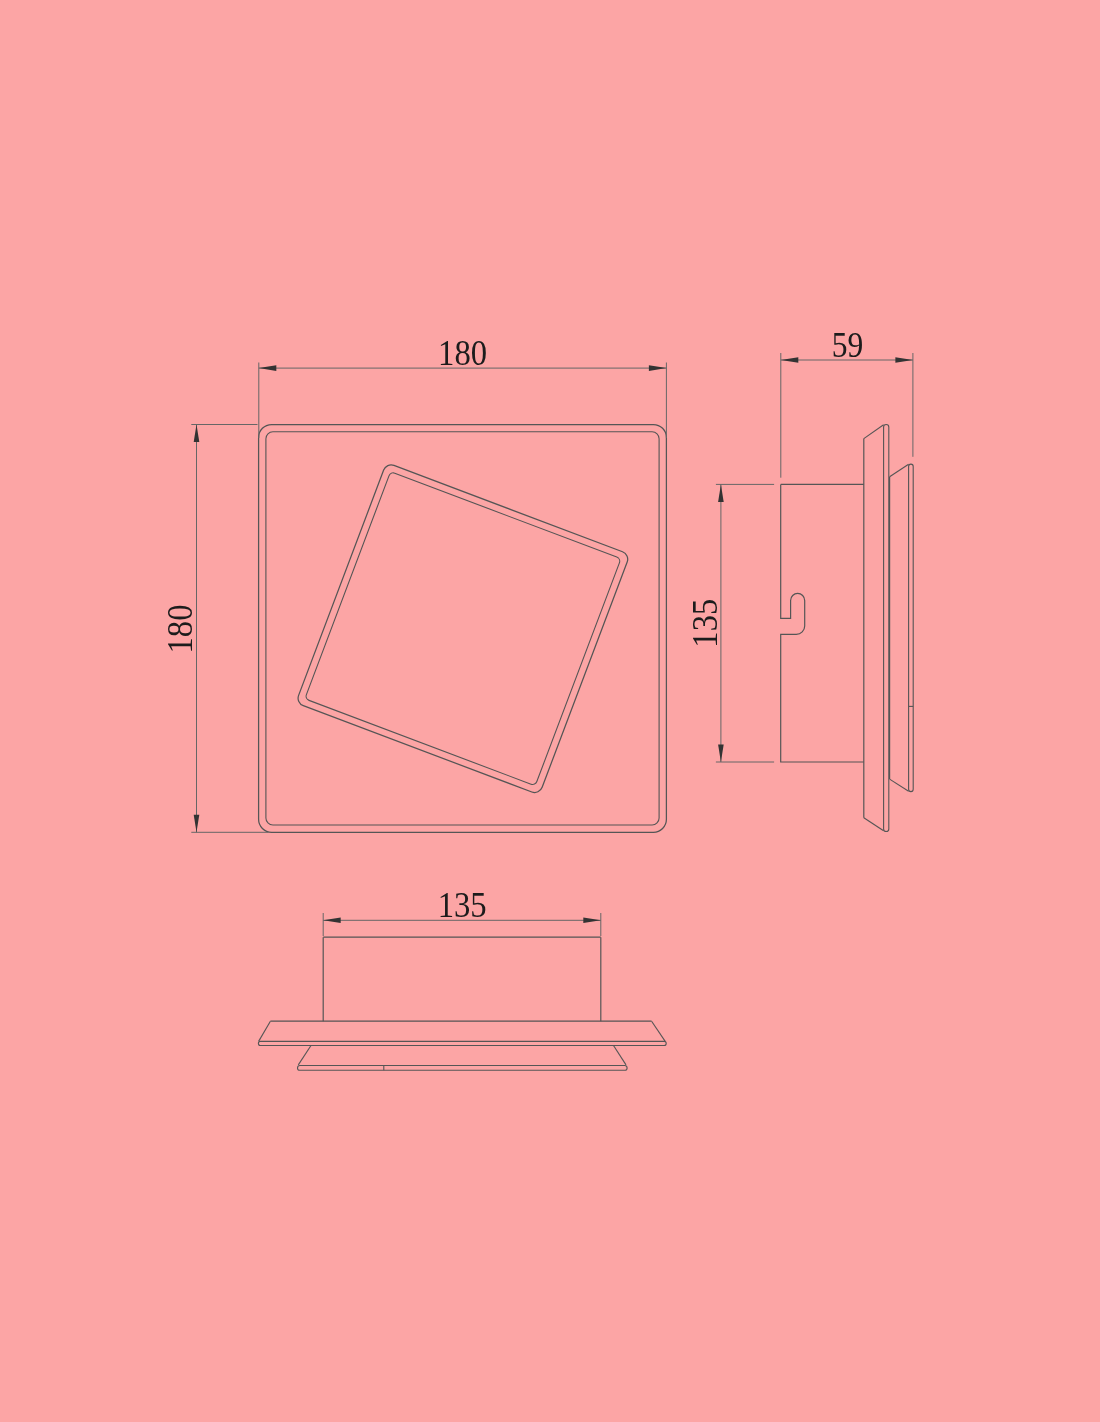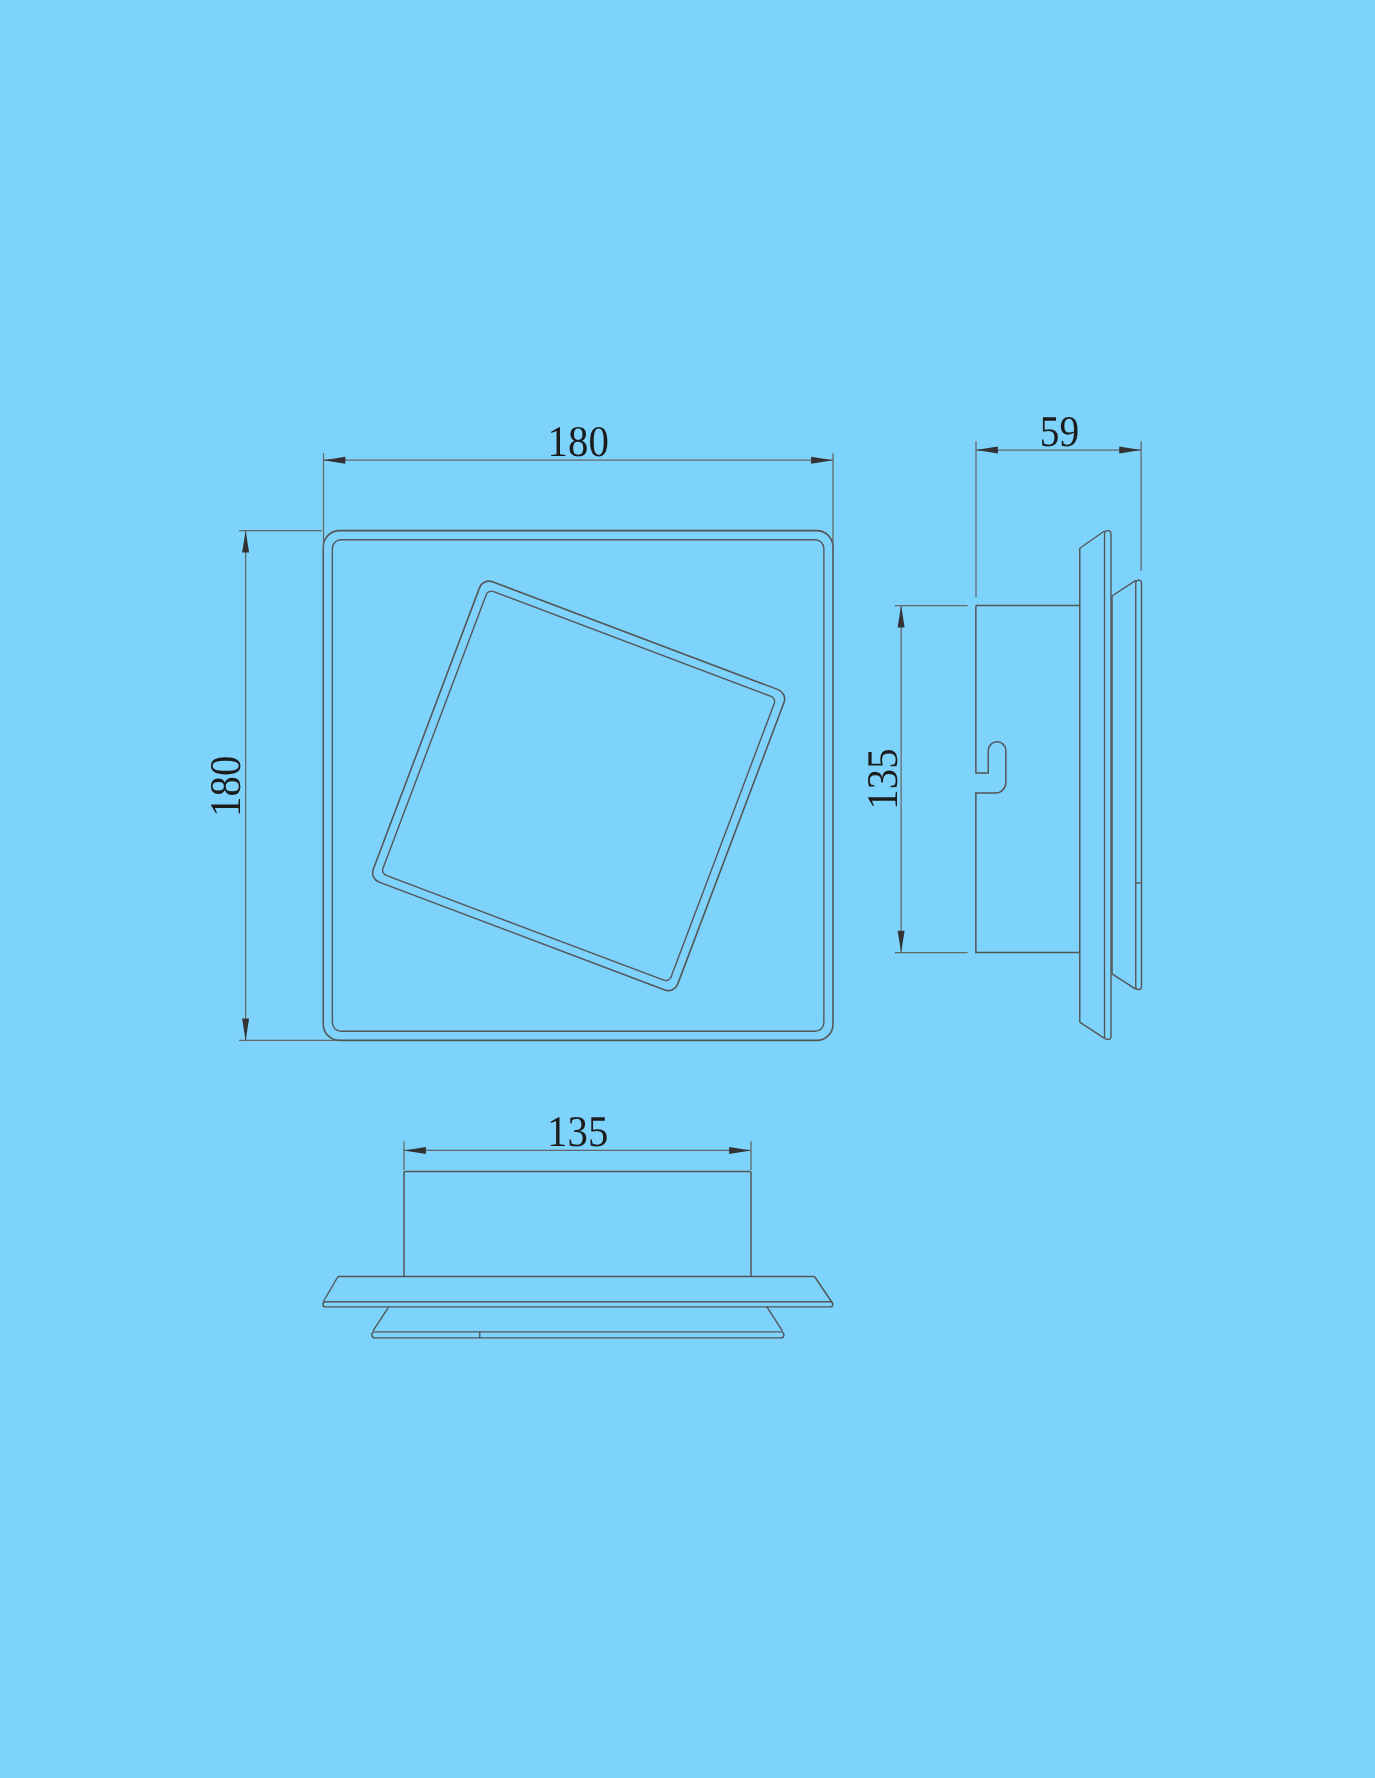--- a/index.html
+++ b/index.html
@@ -1,16 +1,16 @@
 <!DOCTYPE html>
 <html><head>
 <meta charset="utf-8">
 <style>
   html,body{margin:0;padding:0;background:#ffffff;}
-  .page{width:1100px;height:1422px;position:relative;background:#7dd3fc;overflow:hidden;}
+  .page{width:1100px;height:1422px;position:relative;background:#fca5a5;overflow:hidden;}
   svg{position:absolute;left:0;top:0;}
   text{font-family:"Liberation Serif", serif; fill:#1c1c1c;}
 </style>
 </head>
 <body>
 <div class="page">
 <svg width="1100" height="1422" viewBox="0 0 1100 1422">
   <g fill="none" stroke-linecap="butt">
 
     <rect x="258.6" y="424.5" width="407.8" height="407.8" rx="13" stroke="#555555" stroke-width="1.25"></rect>

